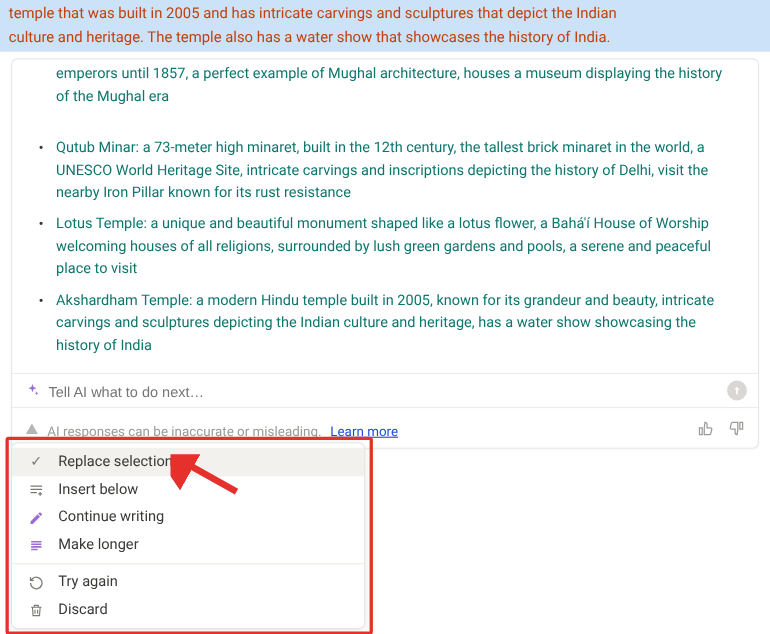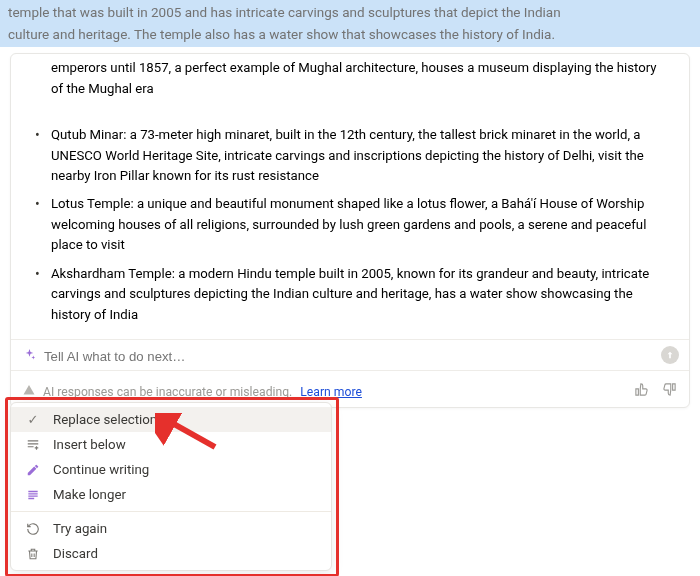--- a/index.html
+++ b/index.html
@@ -7,38 +7,38 @@
     font-family: -apple-system, BlinkMacSystemFont, "Segoe UI", Roboto, Arial, sans-serif;
     background: #ffffff;
     width: 700px;
     height: 576px;
     overflow: hidden;
     font-size: 14px;
     color: #37352f;
   }
   .highlighted {
     background: #cbe2f8;
-    color: #737373;
+    color: #c2410c;
     padding: 2px 6px 2px 8px;
     line-height: 1.6;
     font-size: 13.5px;
   }
   .highlighted .line { display: block; }
   .card {
     margin: 6px 10px 0 10px;
     background: #fff;
     border: 1px solid #e8e7e4;
     border-radius: 6px;
     box-shadow: 0 1px 3px rgba(0,0,0,0.04);
     padding: 0;
     position: relative;
   }
   .card-body {
     padding: 4px 18px 6px 14px;
-    color: #000000;
+    color: #0f766e;
     line-height: 1.55;
     font-size: 13.2px;
     max-height: 292px;
     overflow-y: auto;
   }
   .card-body::-webkit-scrollbar { width: 7px; }
   .card-body::-webkit-scrollbar-thumb { background: #d6d4cf; border-radius: 3px; }
   .card-body::-webkit-scrollbar-track { background: transparent; }
   ul.bullets { list-style: none; margin-top: 26px; }
   ul.bullets li {

